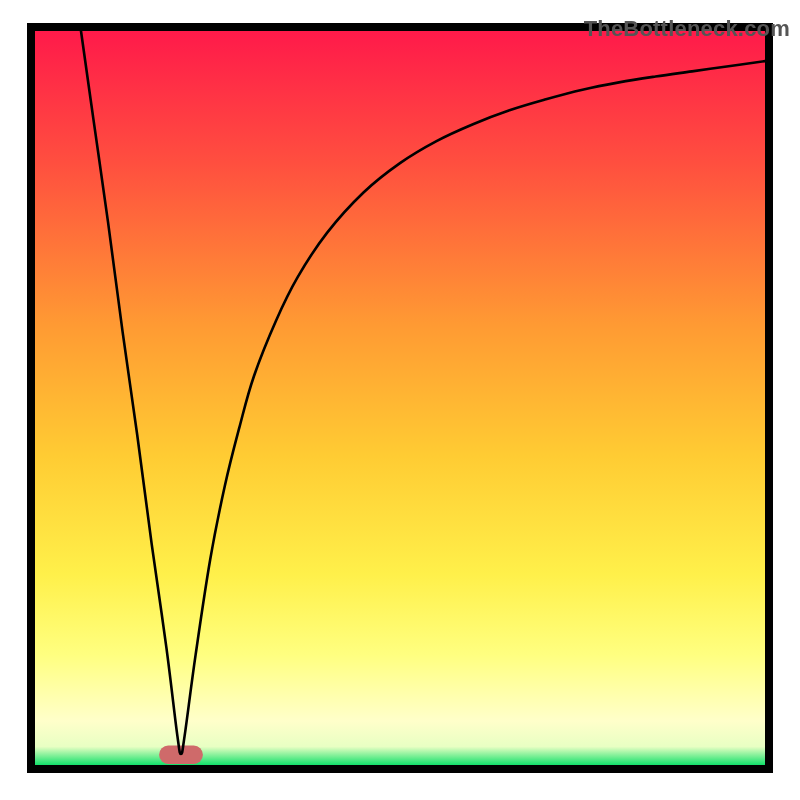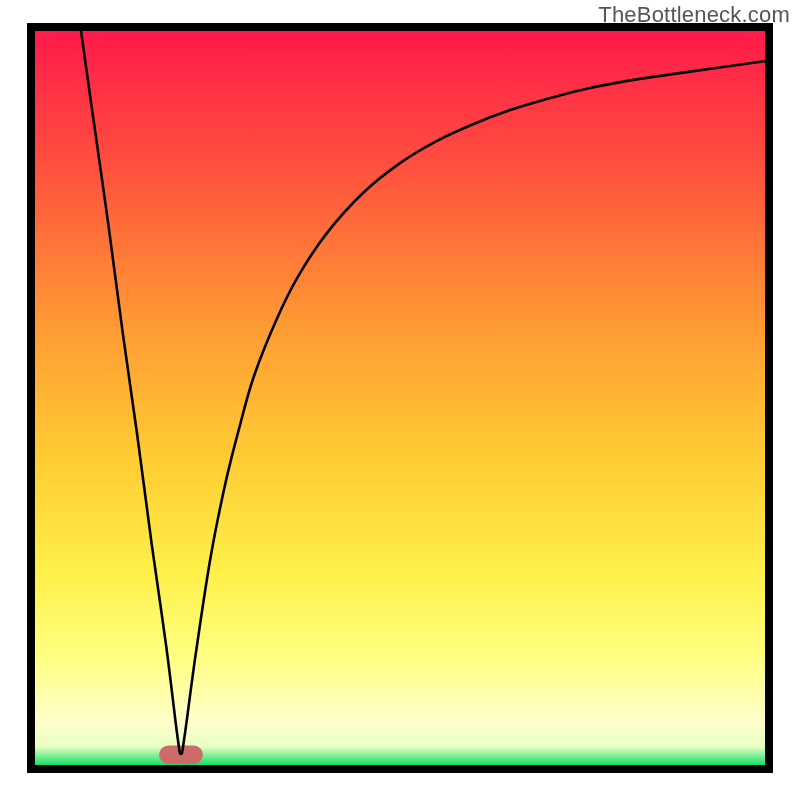--- a/index.html
+++ b/index.html
@@ -11,25 +11,25 @@
     font-family: Arial, Helvetica, sans-serif;
     overflow: hidden;
   }
   .stage {
     position: relative;
     width: 800px;
     height: 800px;
   }
   .watermark {
     position: absolute;
-    top: 2px;
+    top: 16px;
     right: 10px;
     color: #555;
     font-size: 22px;
-    font-weight: 400;
+    font-weight: 700;
     letter-spacing: 0.2px;
     z-index: 10;
   }
   svg.main {
     position: absolute;
     inset: 0;
     width: 800px;
     height: 800px;
     display: block;
   }

